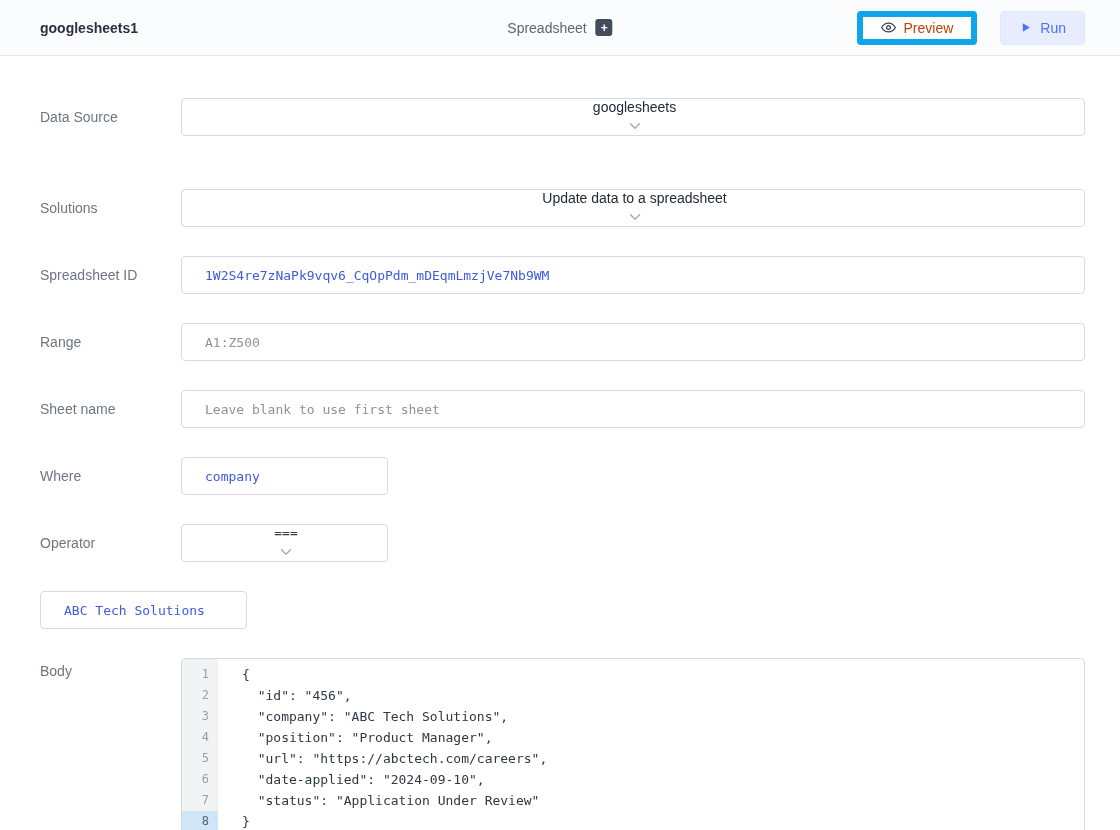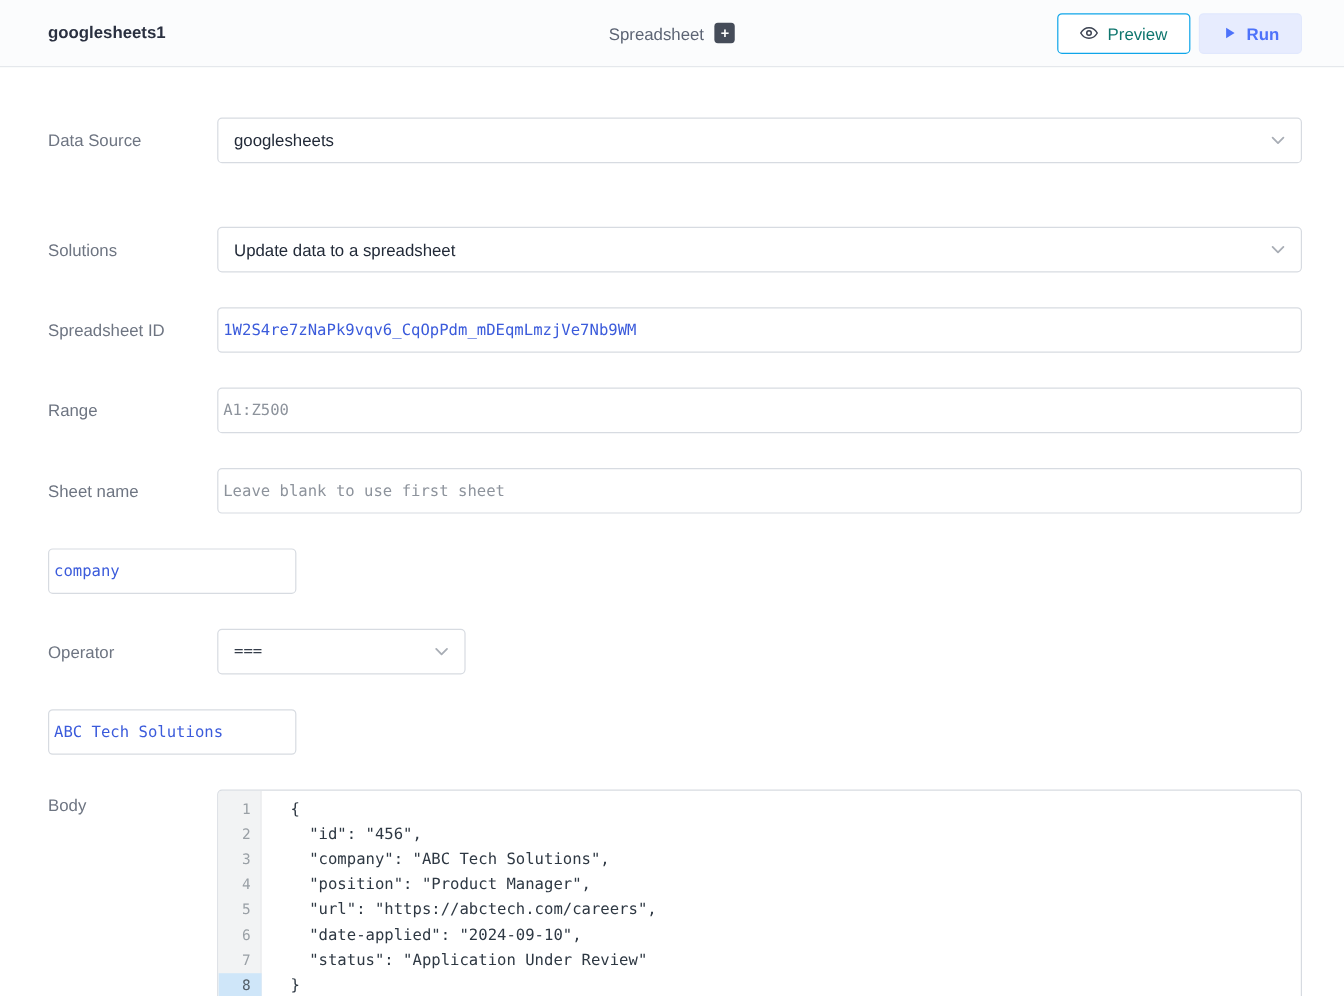--- a/index.html
+++ b/index.html
@@ -13,44 +13,44 @@
   .query-title { font-size:14px; font-weight:700; color:#2a3040; }
   .topbar-center { position:absolute; left:50%; transform:translateX(-50%);
     display:flex; align-items:center; gap:9px; }
   .params-label { font-size:14px; color:#5d6575; }
   .add-param { width:17px; height:17px; background:#454c59; border:none; border-radius:3px;
     display:inline-flex; align-items:center; justify-content:center; cursor:pointer; }
   .plus-glyph { font-size:12px; line-height:1; color:#ffffff; font-weight:700; }
   .topbar-right { margin-left:auto; display:flex; gap:7px; }
   .btn { height:34px; display:inline-flex; align-items:center; gap:8px; border-radius:4px;
     font-size:14px; cursor:pointer; padding:0 18px; }
-  .btn-preview { background:#ffffff; border:1px solid #0ea5e9; color:#0f766e; }
-  .btn-run { background:#e7ecfe; border:1px solid #e1e8fd; color:#4d72fa; font-weight:700; }
+  .btn-preview { background:#ffffff; border:6px solid #0ea5e9; color:#c2410c; }
+  .btn-run { background:#e7ecfe; border:1px solid #e1e8fd; color:#4d72fa; font-weight:400;margin-left:16px; }
   .icon { display:inline-flex; align-items:center; }
 
   
   .form { flex:1; padding:42px 35px 0 40px; overflow:hidden; }
   .row { display:flex; margin-top:29px; }
   .row-first { margin-top:0; }
   .row-gap-lg { margin-top:53px; }
   .flabel { flex:0 0 141px; width:141px; font-size:14px; color:#6e7582;
     line-height:38px; padding-right:10px; }
   .flabel-top { line-height:20px; padding-top:3px; }
   .control { flex:1; min-width:0; }
 
   .select { height:38px; border:1px solid #d7dbe1; border-radius:4px; background:#fff;
     display:flex; align-items:center; justify-content:space-between;
-    padding:0 10px 0 13px; cursor:pointer; }
+    padding:0 10px 0 13px; cursor:pointer;flex-direction:column; }
   .select-value { font-size:14px; color:#222a38; }
   .select-value.mono { font-family:"DejaVu Sans Mono", monospace; font-size:13px; color:#353d4a; }
   .select.small { width:207px; }
   .chev { display:inline-flex; align-items:center; }
 
   .text-input { width:100%; height:38px; border:1px solid #d7dbe1; border-radius:4px;
-    padding:0 4px; font-family:"DejaVu Sans Mono", monospace; font-size:13px;
+    padding:0 23px; font-family:"DejaVu Sans Mono", monospace; font-size:13px;
     color:#3b5bdb; outline:none; background:#fff; }
   .text-input::placeholder { color:#8d939c; }
   .text-input.small { width:207px; }
 
   
   .editor { position:relative; border:1px solid #d7dbe1; border-radius:4px 4px 0 0;
     background:#fff; height:216px; overflow:hidden; padding-top:5px; cursor:text; }
   .gutter-bg { position:absolute; left:0; top:0; bottom:0; width:36px; background:#f2f3f4;
     border-right:1px solid #e9ebed; }
   .code-row { position:relative; display:flex; height:21px; line-height:21px; z-index:1; }
@@ -143,20 +143,21 @@
     </div>
 
     <div class="row">
       <div class="flabel">Sheet name</div>
       <div class="control">
         <input class="text-input" type="text" placeholder="Leave blank to use first sheet" style="">
       </div>
     </div>
 
     <div class="row">
+      <div class="flabel">Where</div>
       <div class="control">
         <input class="text-input small" type="text" value="company" style="">
       </div>
     </div>
 
     <div class="row">
       <div class="flabel">Operator</div>
       <div class="control">
         <div class="select small">
           <span class="select-value mono">===</span>

